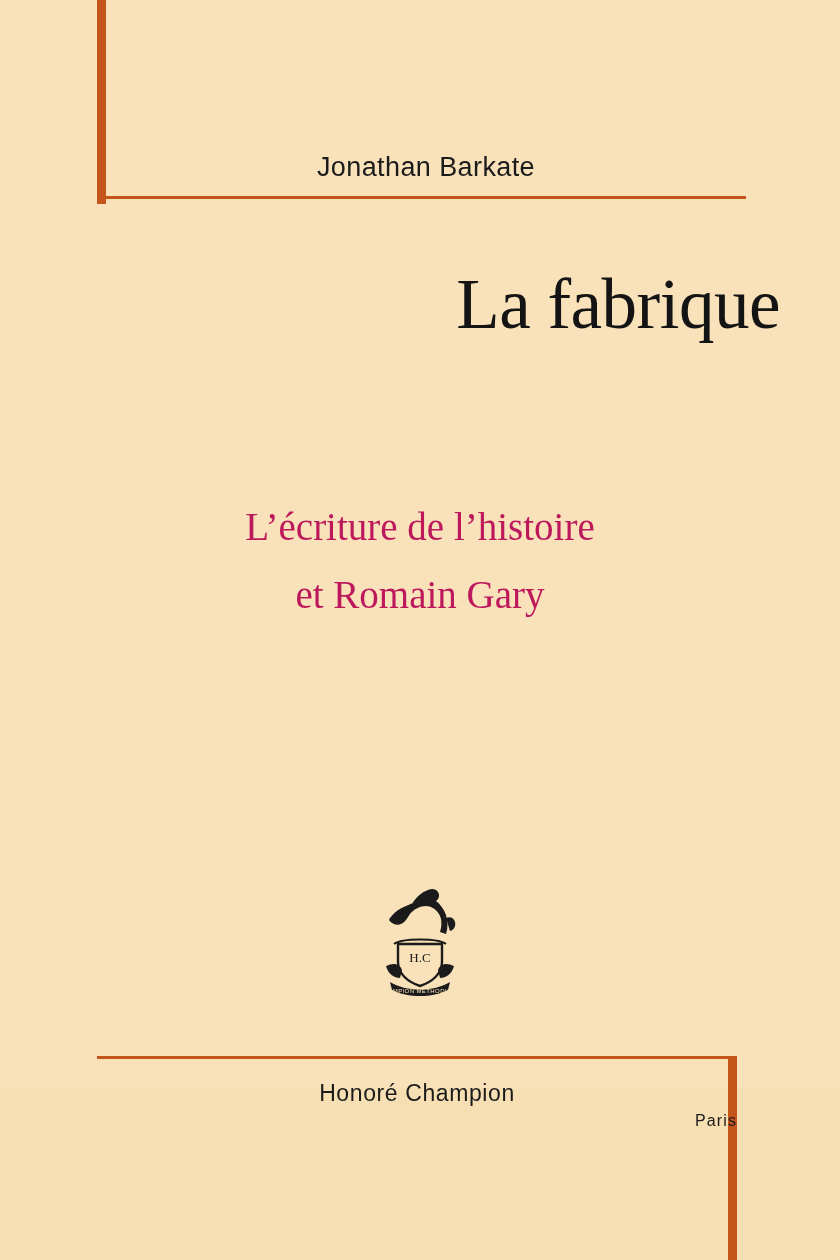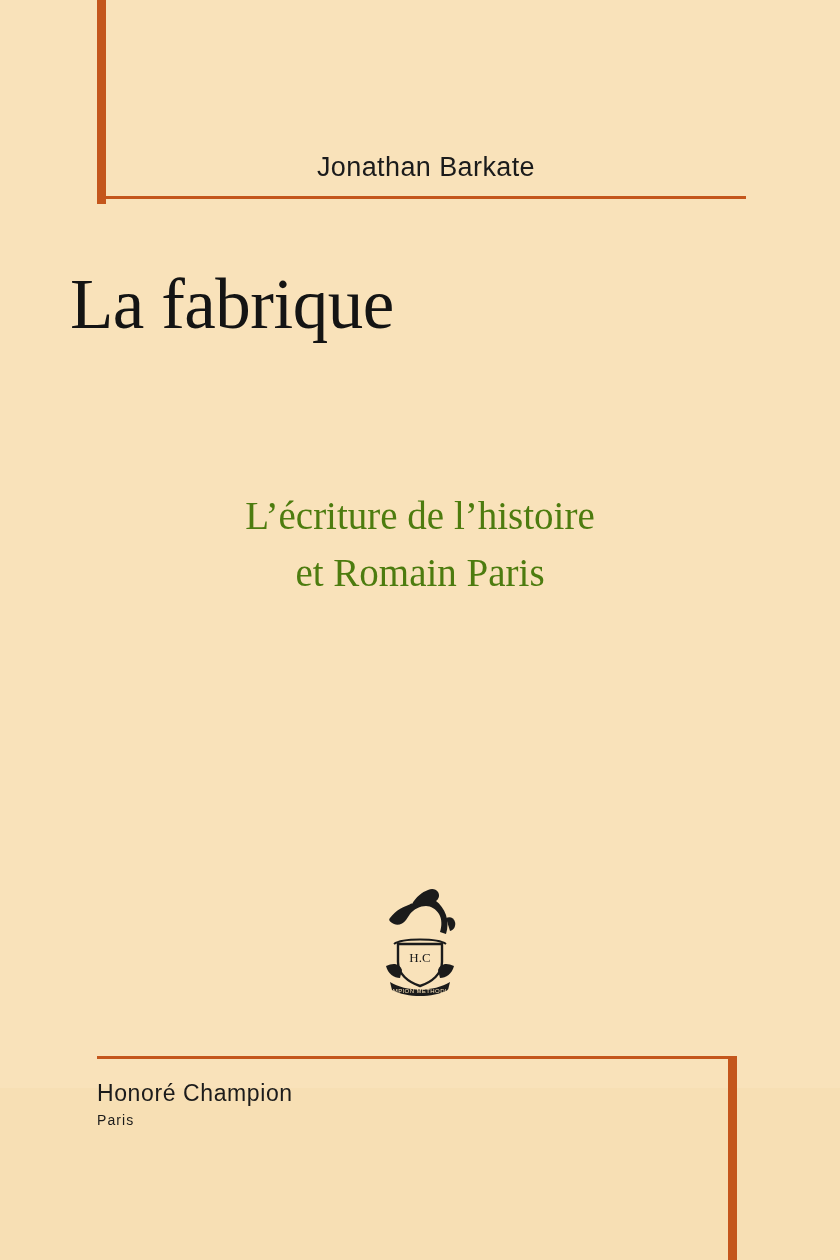--- a/index.html
+++ b/index.html
@@ -64,24 +64,24 @@
     text-align: center;
     font-family: "Liberation Sans", sans-serif;
     font-size: 27px;
     color: #1b1b1b;
     letter-spacing: 0.4px;
   }
 
   
   .title-block {
     position: absolute;
-    left: 70px;
+    left: 80px;
     top: 262px;
     width: 700px;
-    text-align: left;
+    text-align: right;
   }
   .title-line {
     font-family: "Liberation Serif", serif;
     font-size: 71px;
     line-height: 1.20;
     color: #141414;
     font-weight: normal;
     margin: 0;
     letter-spacing: -0.5px;
   }
@@ -91,53 +91,53 @@
     position: absolute;
     left: 70px;
     top: 488px;
     width: 700px;
     text-align: center;
   }
   .subtitle-line {
     font-family: "Liberation Serif", serif;
     font-size: 39px;
     line-height: 1.45;
-    color: #4d7c0f;
-    margin: 0;
+    color: #be185d;
+    margin: 11px;
   }
 
   
   .emblem {
     position: absolute;
     left: 350px;
     top: 866px;
     width: 140px;
     height: 140px;
   }
 
   
   .publisher {
     position: absolute;
     left: 97px;
     top: 1080px;
     width: 640px;
-    text-align: left;
+    text-align: center;
     font-family: "Liberation Sans", sans-serif;
     font-size: 23px;
     color: #1b1b1b;
     letter-spacing: 0.6px;
   }
   .city {
     position: absolute;
     left: 97px;
     top: 1112px;
     width: 640px;
-    text-align: left;
+    text-align: right;
     font-family: "Liberation Sans", sans-serif;
-    font-size: 14px;
+    font-size: 16px;
     color: #1b1b1b;
     letter-spacing: 1.1px;
   }
 </style>
 </head>
 <body>
 
 <div class="cover">
 
   <div class="rule-left-vert"></div>
@@ -146,21 +146,21 @@
   <div class="rule-right-vert"></div>
 
   <div class="author">Jonathan Barkate</div>
 
   <div class="title-block">
     <p class="title-line">La fabrique</p>
   </div>
 
   <div class="subtitle-block">
     <p class="subtitle-line">L’écriture de l’histoire</p>
-    <p class="subtitle-line">et Romain Paris</p>
+    <p class="subtitle-line">et Romain Gary</p>
   </div>
 
   <svg class="emblem" viewBox="0 0 140 140">
     <g fill="none" stroke="#1b1b1b" stroke-width="1.6">
 
       <path d="M40 52 C46 44 54 40 62 38 C66 31 72 26 78 24 C82 22 86 23 88 26
                C90 29 89 33 86 35 C90 38 94 43 96 49 C98 55 98 62 96 68
                L90 66 C92 60 92 53 89 48 C86 43 81 40 76 40
                C70 40 64 43 60 48 L56 54 C53 58 48 60 44 58
                C40 56 38 54 40 52 Z" fill="#1b1b1b" stroke="none"></path>

